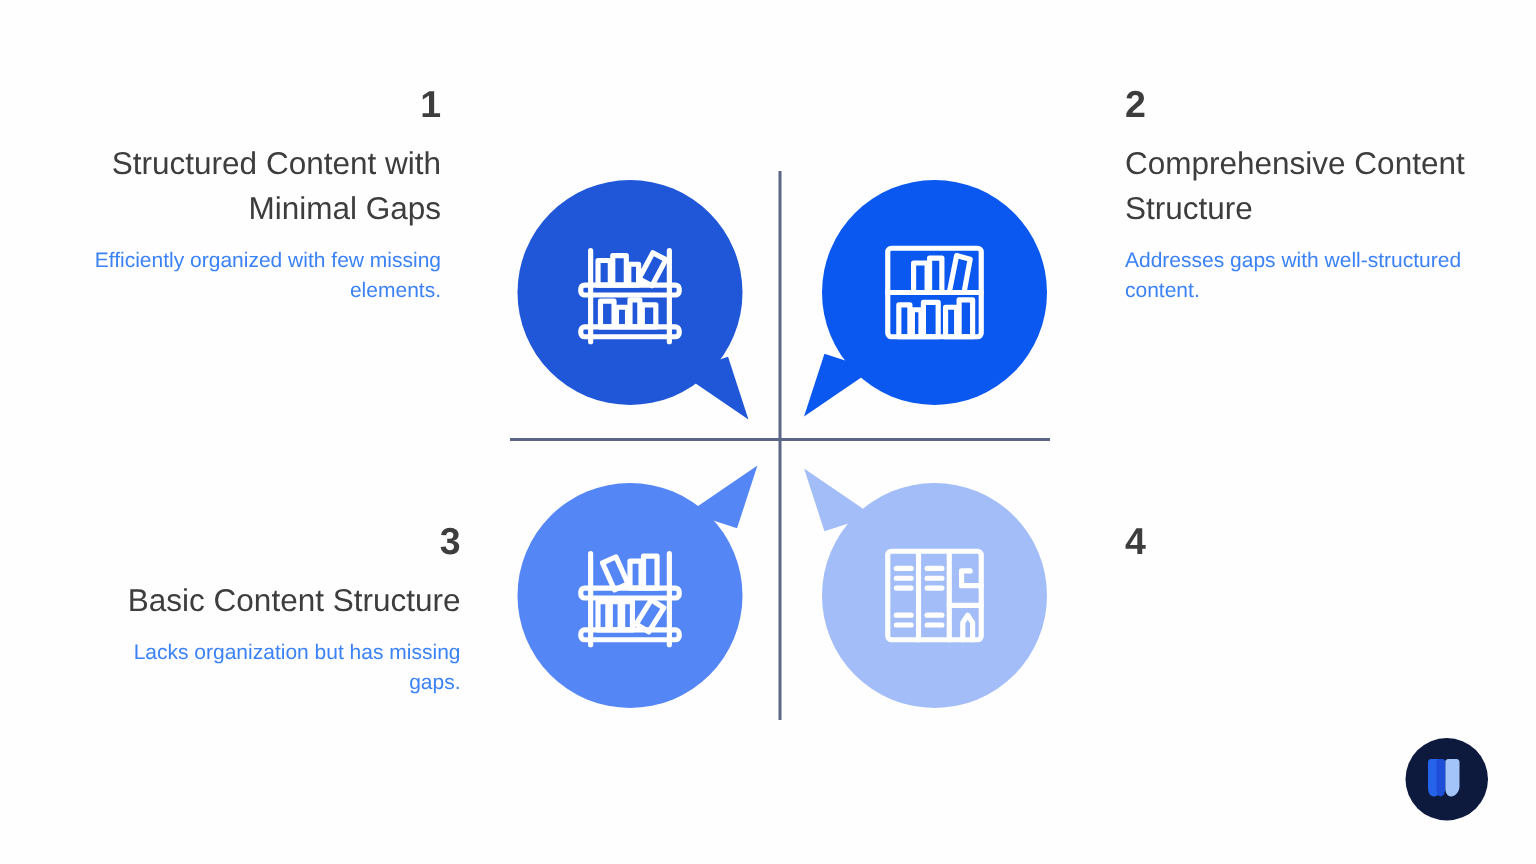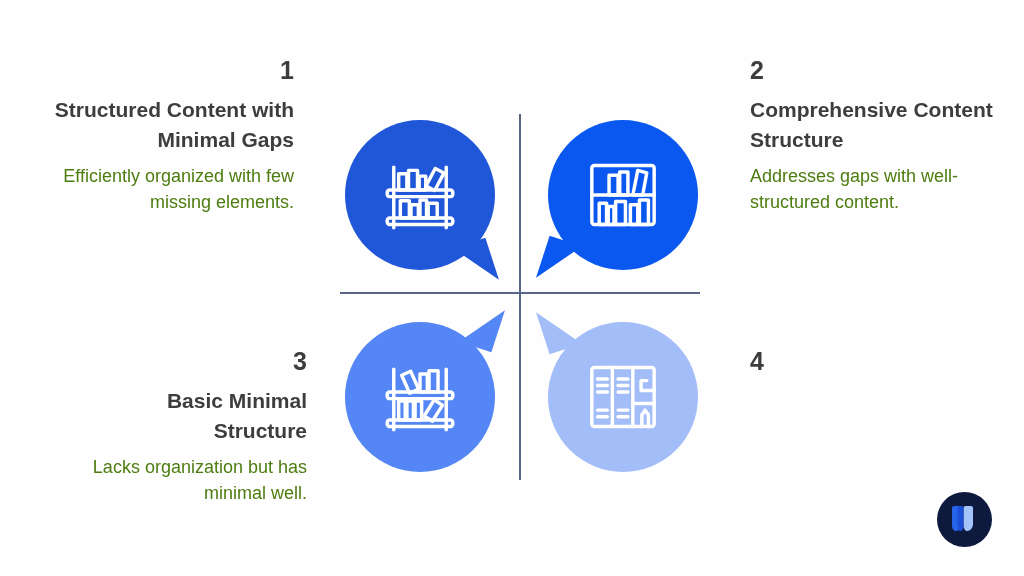--- a/index.html
+++ b/index.html
@@ -39,28 +39,28 @@
   .tblock { position: absolute; }
   .tblock .num {
     font-size: 25px;
     font-weight: bold;
     color: #3d3d3d;
     line-height: 1.1;
     margin-bottom: 10px;
   }
   .tblock .title {
     font-size: 21px;
-    font-weight: bold;
+    font-weight: normal;
     color: #3d3d3d;
     line-height: 1.45;
     margin-bottom: 9px;
   }
   .tblock .desc {
-    font-size: 18px;
-    color: #4d7c0f;
+    font-size: 14px;
+    color: #3b82f6;
     line-height: 1.42;
   }
 
   .t1 { left: 48px;  top: 57px;  width: 246px; text-align: right; }
   .t2 { left: 750px; top: 57px;  width: 250px; text-align: left;  }
   .t3 { left: 78px;  top: 348px; width: 229px; text-align: right; }
   .t4 { left: 750px; top: 348px; width: 250px; text-align: left;  }
 
   
   .bubble {
@@ -145,22 +145,22 @@
   </div>
 
   <div class="tblock t2">
     <div class="num">2</div>
     <div class="title">Comprehensive Content Structure</div>
     <div class="desc">Addresses gaps with well-structured content.</div>
   </div>
 
   <div class="tblock t3">
     <div class="num">3</div>
-    <div class="title">Basic Minimal Structure</div>
-    <div class="desc">Lacks organization but has minimal well.</div>
+    <div class="title">Basic Content Structure</div>
+    <div class="desc">Lacks organization but has missing gaps.</div>
   </div>
 
   <div class="tblock t4">
     <div class="num">4</div>
   </div>
 
   <div class="bubble" id="b1">
     <div class="tail" style="border-top-color: rgb(32, 87, 216);"></div>
     <div class="blob" style="background: rgb(32, 87, 216);"></div>
     <div class="icon">

